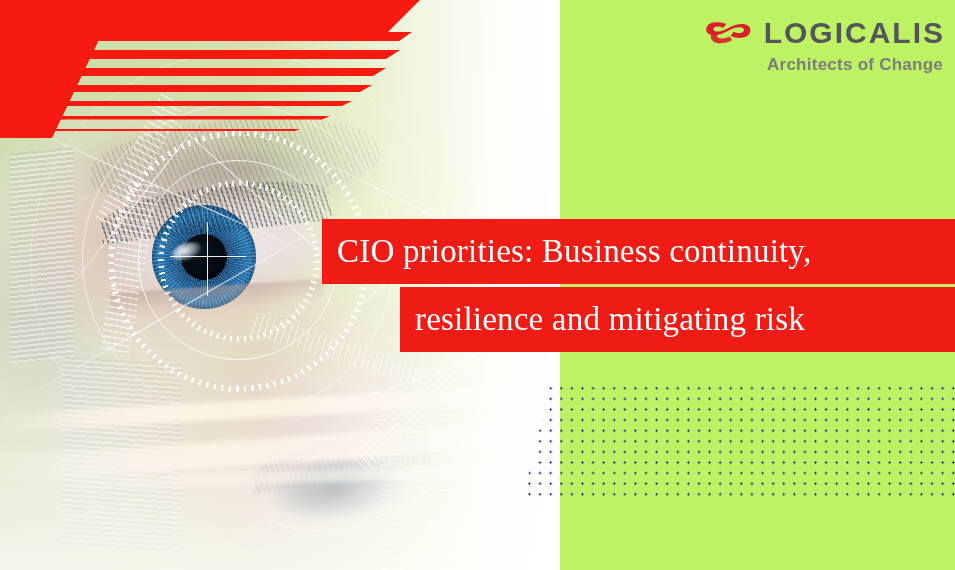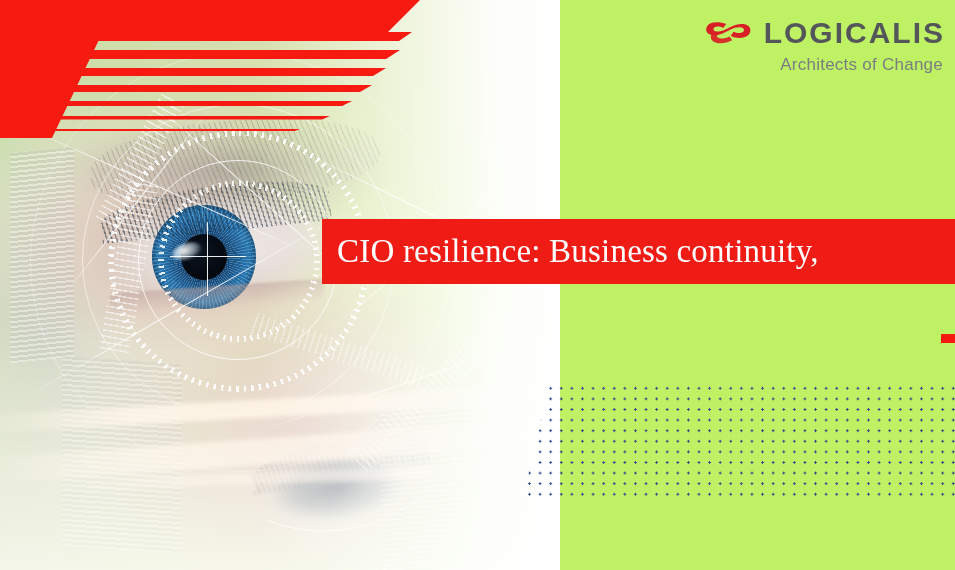--- a/index.html
+++ b/index.html
@@ -314,21 +314,21 @@
     font-family: "Liberation Sans", sans-serif;
     font-size: 30px;
     font-weight: 700;
     letter-spacing: 2.0px;
     color: #54565a;
     line-height: 1;
   }
   .logo-tag {
     font-family: "Liberation Sans", sans-serif;
     font-size: 17px;
-    font-weight: 400;
+    font-weight: 700;
     letter-spacing: 0.25px;
     color: #7b7d80;
     margin-top: 7px;
     margin-right: 2px;
     text-align: center;
   }
 
   
   .title-block {
     position: absolute;
@@ -450,19 +450,20 @@
           <path d="M11.2 4.2C5.0 4.2 1.2 7.4 1.2 11.4c0 3.0 2.2 4.9 6.0 5.4 3.6 .5 6.4 .2 9.8-1.1 3.0-1.1 5.4-2.6 8.6-4.2 3.6-1.8 6.6-2.6 9.6-2.3 2.4 .2 3.8 1.3 3.8 2.8 0 1.8-1.9 3.0-4.8 3.0-2.0 0-3.6-.4-5.6-1.3l-3.0 4.0c2.8 1.5 5.6 2.2 8.9 2.2 6.6 0 10.9-3.1 10.9-7.6 0-3.9-3.2-6.3-8.6-6.3-3.9 0-7.2 1.0-11.8 3.3-4.6 2.3-7.0 3.4-9.7 4.0-2.4 .5-4.3 .4-5.5-.2-.9-.5-1.3-1.1-1.3-1.9 0-1.5 1.7-2.6 4.3-2.6 1.9 0 3.5 .4 5.4 1.3l3.0-4.0C18.5 4.9 15.2 4.2 11.2 4.2z" fill="#d81f26"></path>
           <path d="M9.4 13.6c-2.2 1.4-3.6 3.2-3.6 5.3 0 3.6 3.8 6.3 9.8 6.3 4.1 0 7.6-.9 11.6-2.9l-2.6-3.9c-3.0 1.4-5.6 2.0-8.2 2.0-2.7 0-4.4-.9-4.4-2.3 0-1.0 .8-1.9 2.4-2.8z" fill="#d81f26" opacity="0.92"></path>
         </svg>
       </span>
       <span class="logo-word">LOGICALIS</span>
     </div>
     <div class="logo-tag">Architects of Change</div>
   </div>
 
   <div class="title-block">
-    <span class="title-line title-line-1">CIO resilience: Business continuity,</span>
+    <span class="title-line title-line-1">CIO priorities: Business continuity,</span>
     <div class="title-gap"></div>
+    <span class="title-line title-line-2">resilience and mitigating risk</span>
   </div>
 
   <div class="dot-grid"></div>
 
 </div>
 
 </body></html>

